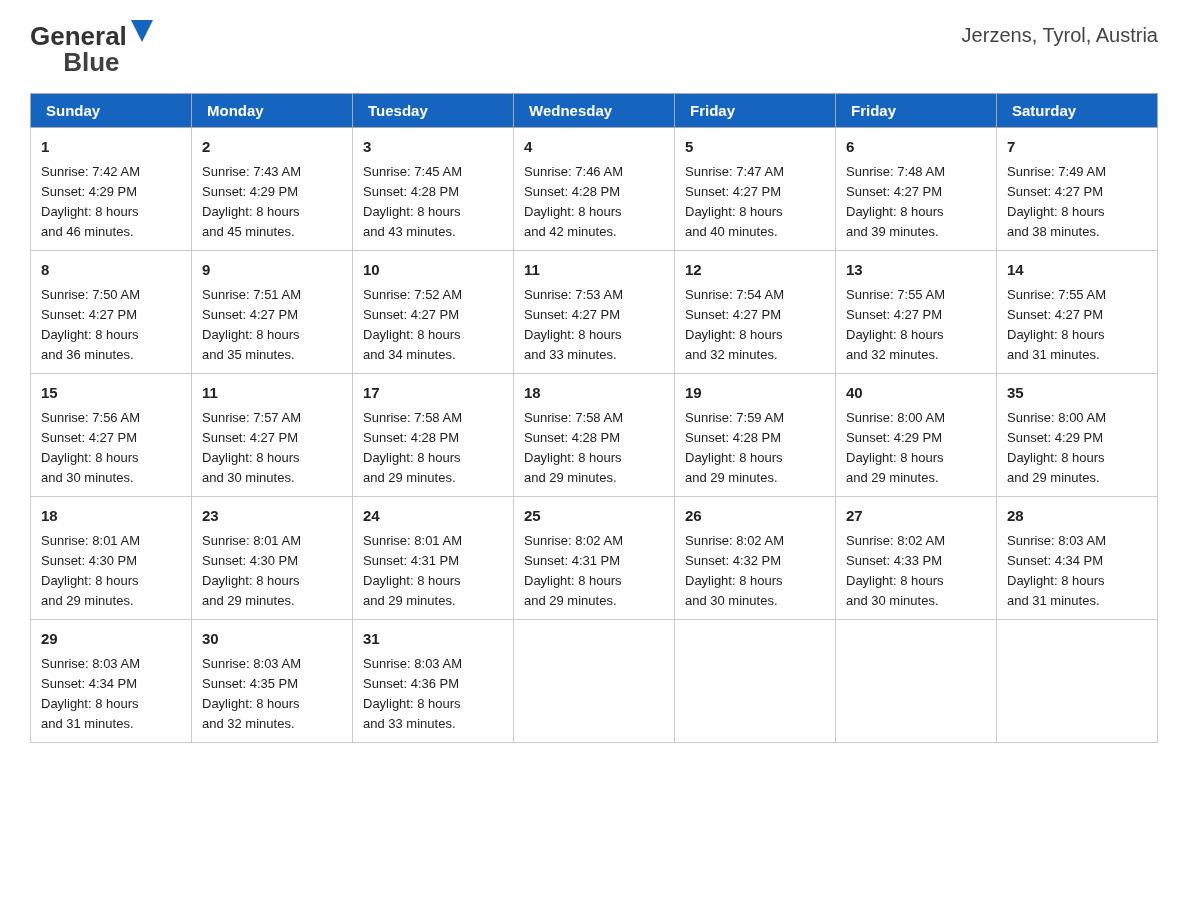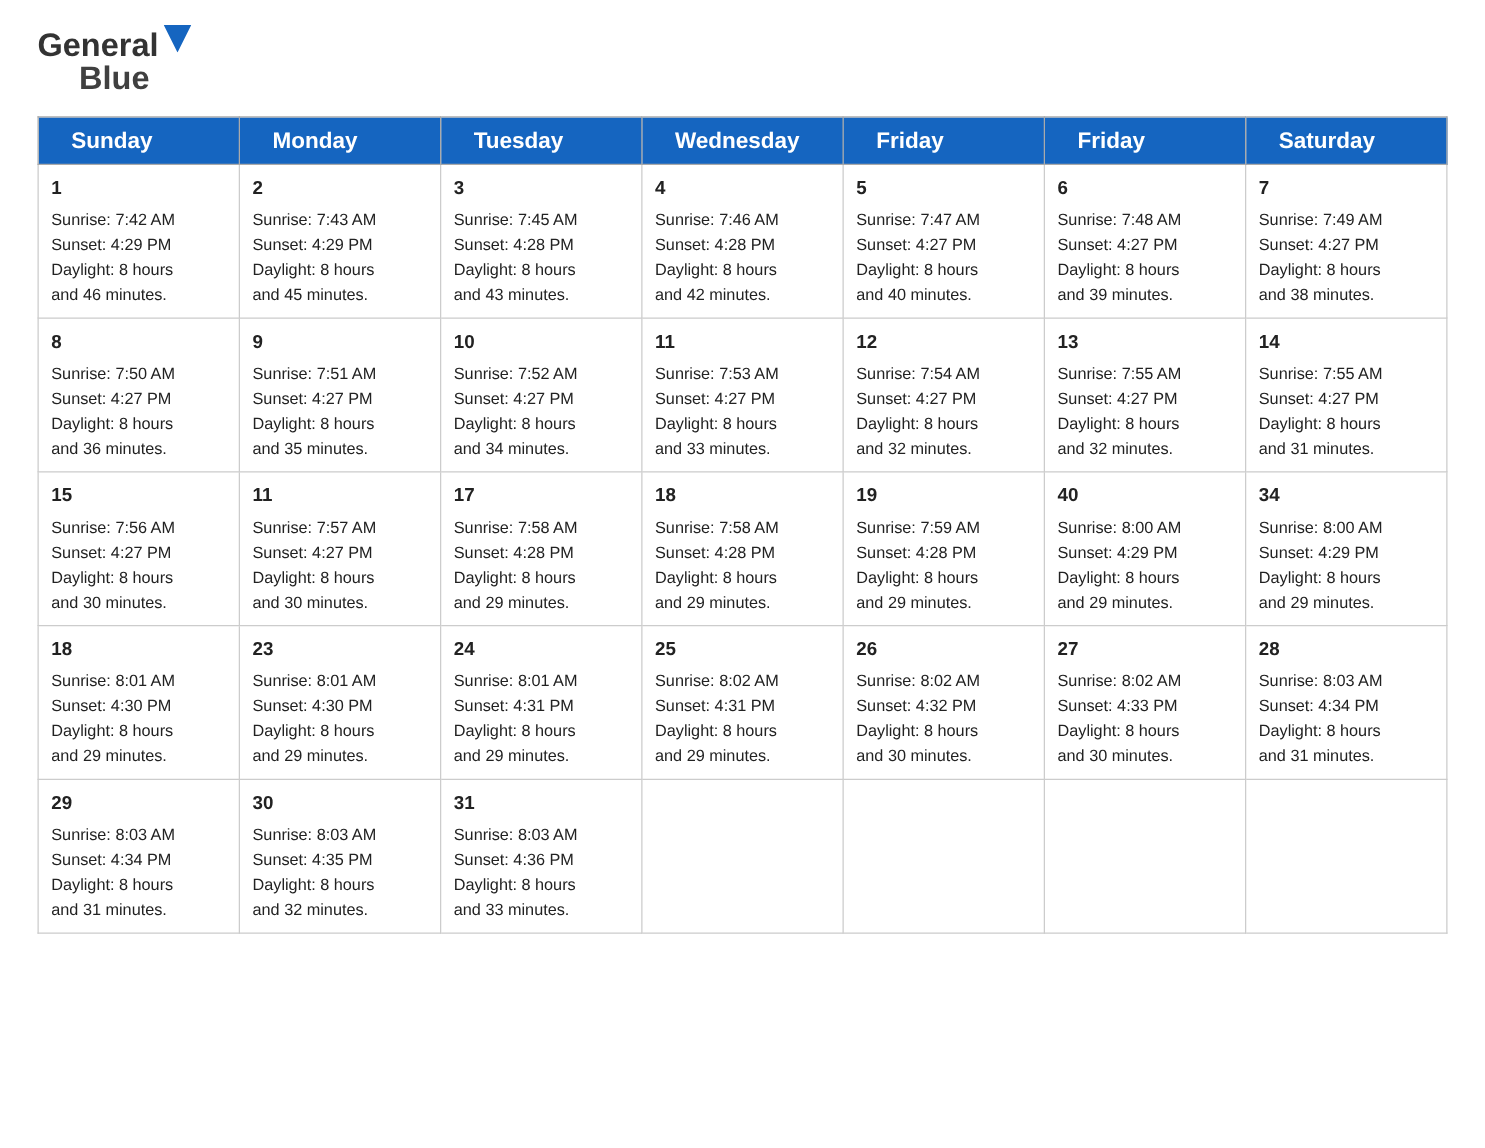--- a/index.html
+++ b/index.html
@@ -32,23 +32,23 @@
       margin-top: 4px;
     }
     .calendar-table {
       width: 100%;
       border-collapse: collapse;
       border: 1px solid #aaa;
     }
     .calendar-table th {
       background: #1565C0;
       color: #fff;
-      font-size: 18px;
-      font-weight: bold;
-      padding: 8px 26px;
+      font-size: 15px;
+      font-weight: bold;
+      padding: 8px 15px;
       text-align: left;
       border: 1px solid #aaa;
     }
     .calendar-table td {
       vertical-align: top;
       padding: 8px 10px;
       border: 1px solid #ccc;
       width: 14.28%;
       min-height: 90px;
       font-size: 13px;
@@ -98,20 +98,21 @@
       <span>General</span>
         <span style="display:inline-block;margin-left:4px;margin-bottom:3px;">
         <svg width="22" height="22" viewBox="0 0 22 22">
             <polygon points="0,0 22,0 11,22" fill="#1565C0"></polygon>
           </svg>
       </span>
     </div>
     <div class="logo-row2">Blue</div>
   </div>
   <div class="title-area">
+    <div class="location-title">Jerzens, Tyrol, Austria</div>
   </div>
 </div>
 
 <table class="calendar-table">
   <thead>
     <tr>
       <th>Sunday</th>
       <th>Monday</th>
       <th>Tuesday</th>
       <th>Wednesday</th>
@@ -200,21 +201,21 @@
       </td>
         <td>
         <span class="day-num">19</span>
         <span class="day-info">Sunrise: 7:59 AM<br>Sunset: 4:28 PM<br>Daylight: 8 hours<br>and 29 minutes.</span>
       </td>
         <td>
         <span class="day-num">40</span>
         <span class="day-info">Sunrise: 8:00 AM<br>Sunset: 4:29 PM<br>Daylight: 8 hours<br>and 29 minutes.</span>
       </td>
         <td>
-        <span class="day-num">34</span>
+        <span class="day-num">35</span>
         <span class="day-info">Sunrise: 8:00 AM<br>Sunset: 4:29 PM<br>Daylight: 8 hours<br>and 29 minutes.</span>
       </td>
       </tr>
       <tr>
         <td>
         <span class="day-num">18</span>
         <span class="day-info">Sunrise: 8:01 AM<br>Sunset: 4:30 PM<br>Daylight: 8 hours<br>and 29 minutes.</span>
       </td>
         <td>
         <span class="day-num">23</span>

